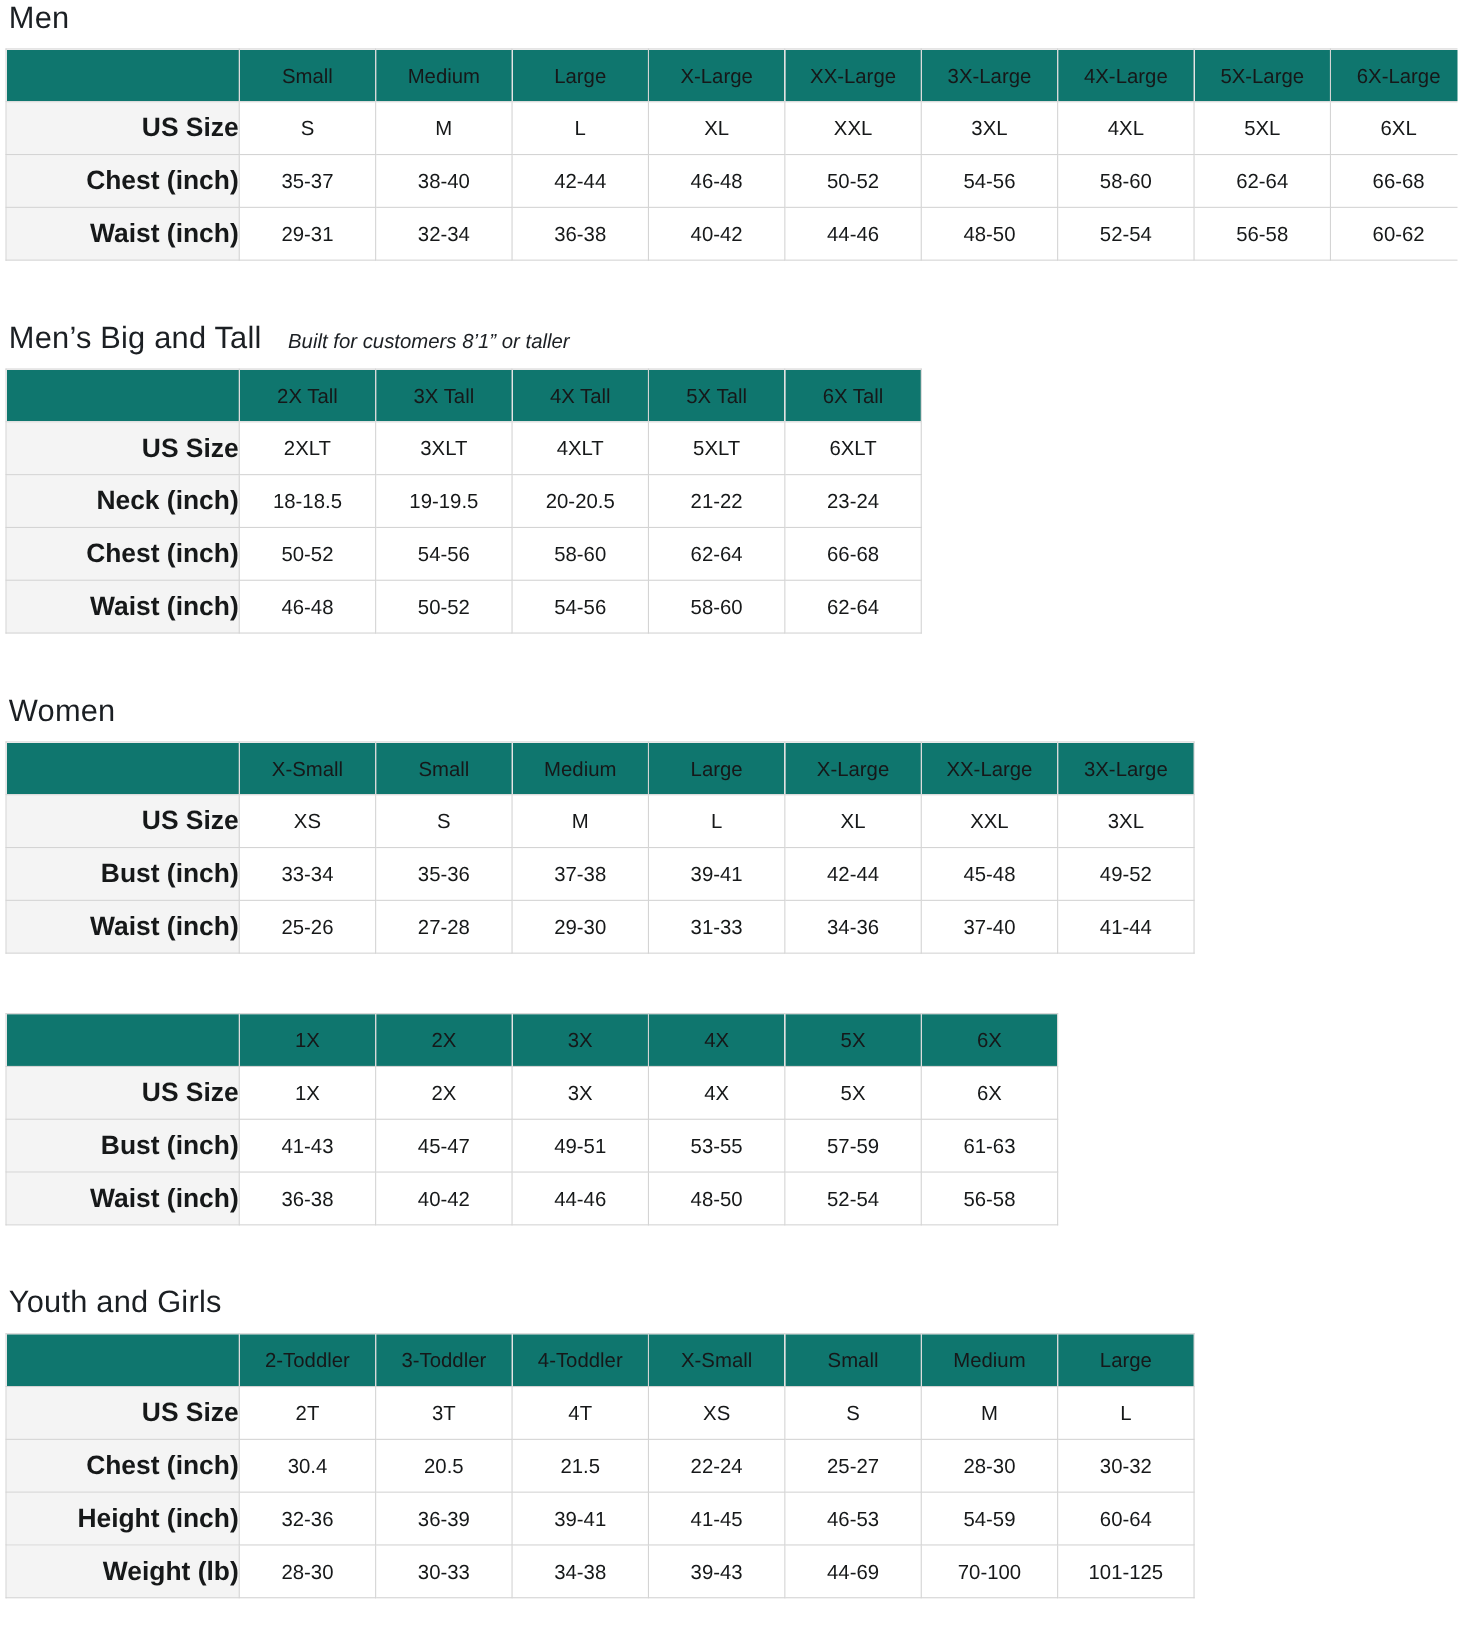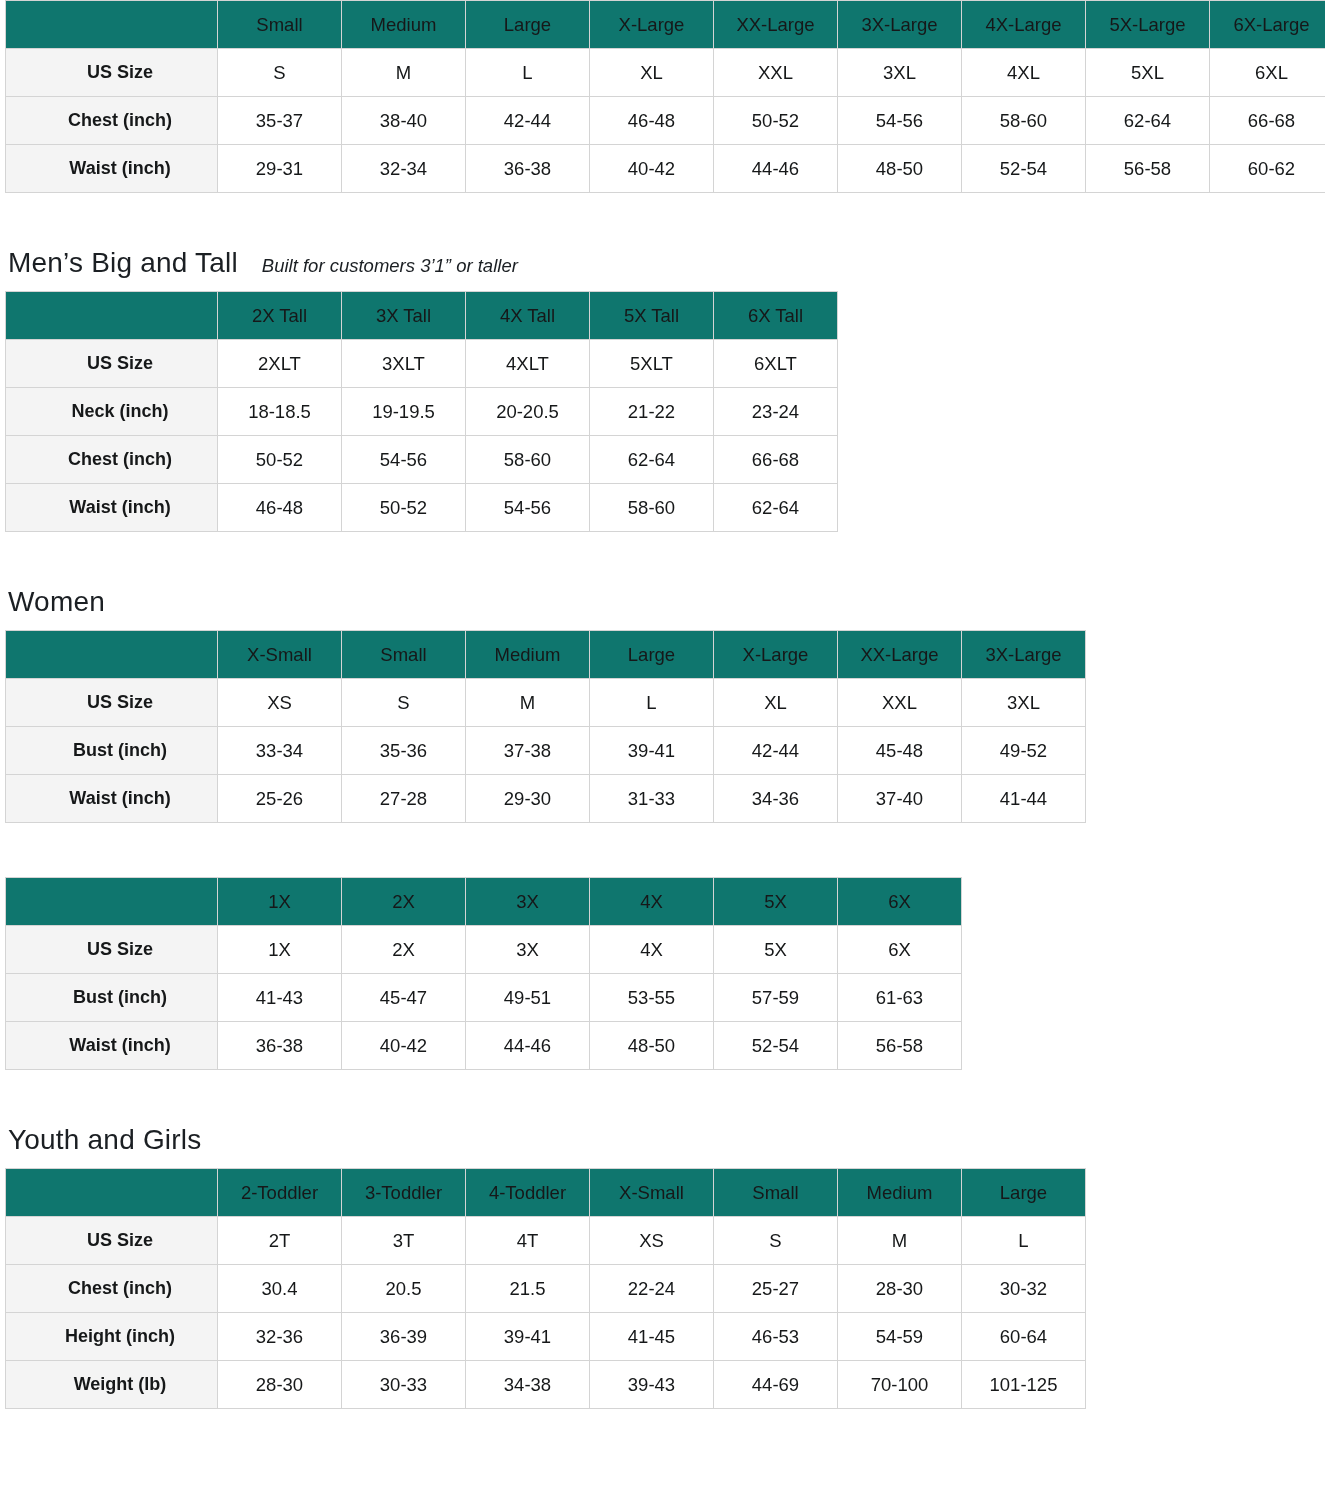--- a/index.html
+++ b/index.html
@@ -57,34 +57,37 @@
     vertical-align: middle;
     color: #161819;
     overflow: hidden;
     white-space: nowrap;
   }
   table.size-table thead th {
     background: #0f766e;
   }
   table.size-table tbody th.row-label {
     background: #f4f4f4;
-    text-align: center;
+    text-align: right;
     padding-left: 17px;
     font-weight: 700;
-    font-size: 18px;
+    font-size: 24px;
   }
   table.size-table tbody td {
     background: #ffffff;
   }
 </style>
 </head>
 <body>
 
 <div id="size-chart-root">
     <section class="chart-section">
+      <div class="section-head">
+        <h2 class="section-title">Men</h2>
+      </div>
       <table class="size-table" style="width: 1318px;">
         <thead>
           <tr>
             <th style="width: 211px;"></th>
             <th style="width: 123px;">Small</th>
             <th style="width: 123px;">Medium</th>
             <th style="width: 123px;">Large</th>
             <th style="width: 123px;">X-Large</th>
             <th style="width: 123px;">XX-Large</th>
             <th style="width: 123px;">3X-Large</th>
@@ -129,21 +132,21 @@
             <td>52-54</td>
             <td>56-58</td>
             <td>60-62</td>
           </tr>
         </tbody>
       </table>
     </section>
     <section class="chart-section">
       <div class="section-head">
         <h2 class="section-title">Men’s Big and Tall</h2>
-        <span class="section-subtitle">Built for customers 3’1” or taller</span>
+        <span class="section-subtitle">Built for customers 8’1” or taller</span>
       </div>
       <table class="size-table" style="width: 826px;">
         <thead>
           <tr>
             <th style="width: 211px;"></th>
             <th style="width: 123px;">2X Tall</th>
             <th style="width: 123px;">3X Tall</th>
             <th style="width: 123px;">4X Tall</th>
             <th style="width: 123px;">5X Tall</th>
             <th style="width: 123px;">6X Tall</th>

